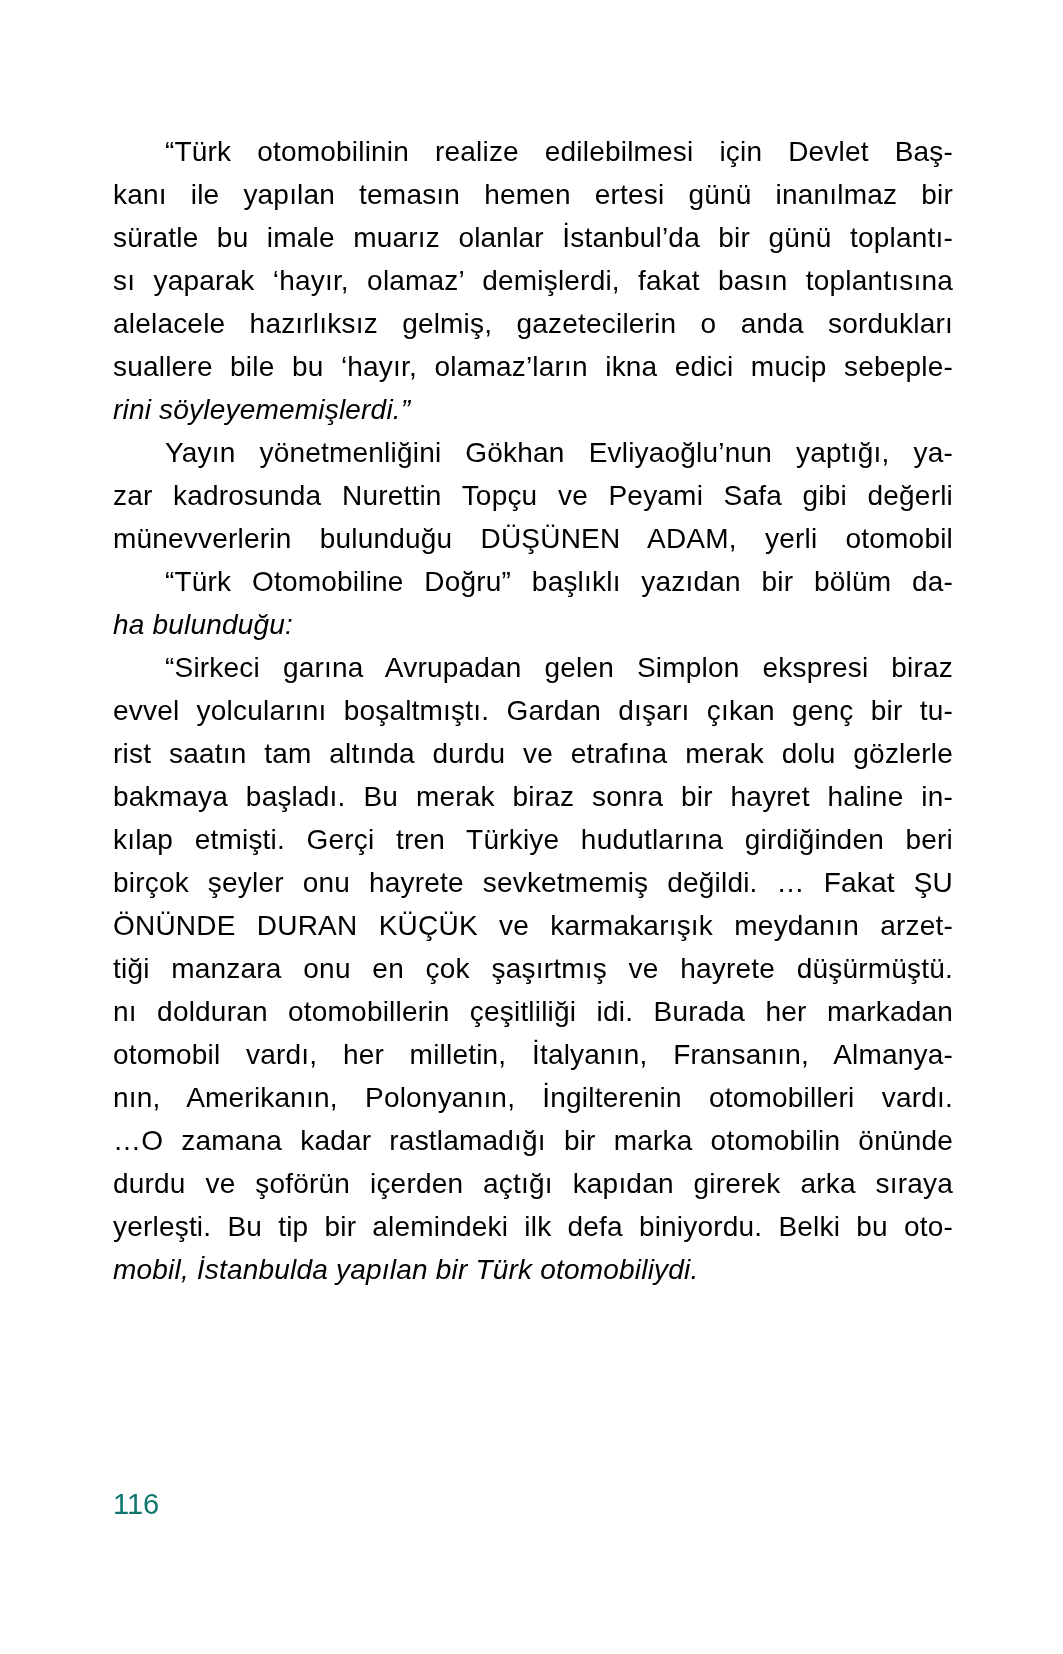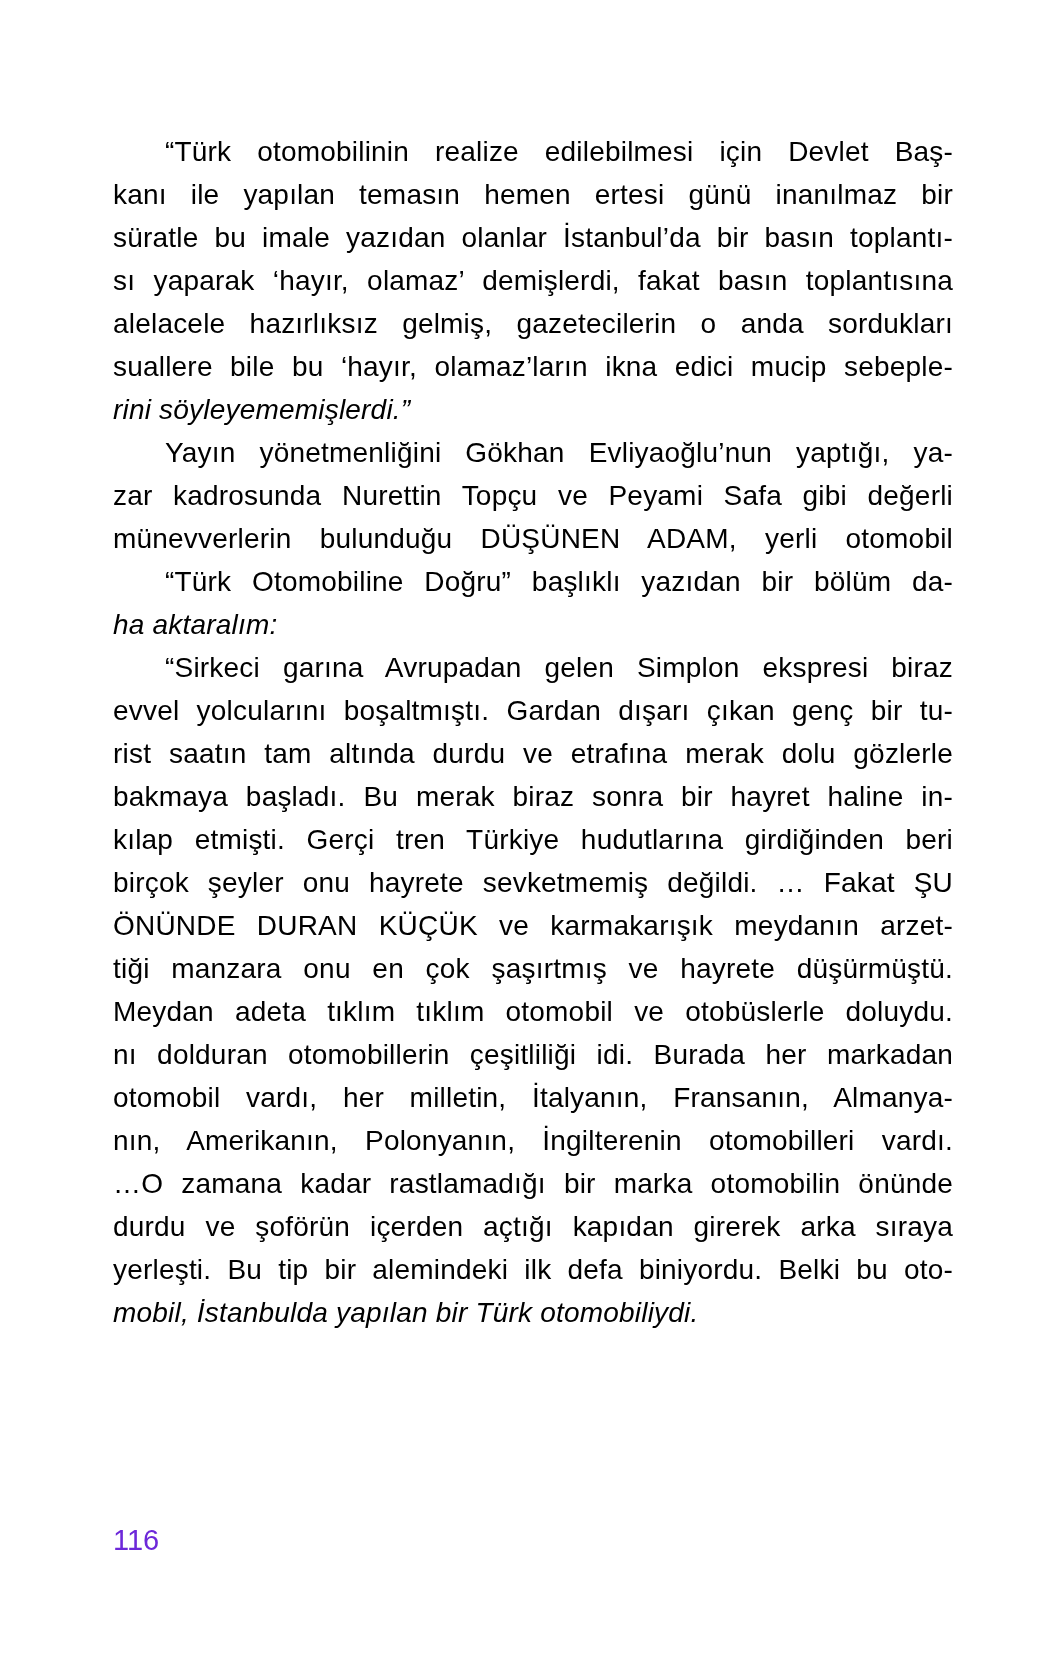--- a/index.html
+++ b/index.html
@@ -39,51 +39,50 @@
     text-align: left;
     text-align-last: left;
     font-style: italic;
   }
   .line.indent {
     text-indent: 52px;
   }
   .page-number {
     position: absolute;
     left: 113px;
-    top: 1524px;
+    top: 1488px;
     font-size: 29px;
-    color: #6d28d9;
+    color: #0f766e;
   }
 </style>
 </head>
 <body>
 
 <div class="book-page">
   <div class="text-block">
       <div class="line indent">“Türk otomobilinin realize edilebilmesi için Devlet Baş-</div>
       <div class="line">kanı ile yapılan temasın hemen ertesi günü inanılmaz bir</div>
-      <div class="line">süratle bu imale yazıdan olanlar İstanbul’da bir basın toplantı-</div>
+      <div class="line">süratle bu imale muarız olanlar İstanbul’da bir günü toplantı-</div>
       <div class="line">sı yaparak ‘hayır, olamaz’ demişlerdi, fakat basın toplantısına</div>
       <div class="line">alelacele hazırlıksız gelmiş, gazetecilerin o anda sordukları</div>
       <div class="line">suallere bile bu ‘hayır, olamaz’ların ikna edici mucip sebeple-</div>
       <div class="line end">rini söyleyememişlerdi.”</div>
       <div class="line indent">Yayın yönetmenliğini Gökhan Evliyaoğlu’nun yaptığı, ya-</div>
       <div class="line">zar kadrosunda Nurettin Topçu ve Peyami Safa gibi değerli</div>
       <div class="line">münevverlerin bulunduğu DÜŞÜNEN ADAM, yerli otomobil</div>
       <div class="line indent">“Türk Otomobiline Doğru” başlıklı yazıdan bir bölüm da-</div>
-      <div class="line end">ha aktaralım:</div>
+      <div class="line end">ha bulunduğu:</div>
       <div class="line indent">“Sirkeci garına Avrupadan gelen Simplon ekspresi biraz</div>
       <div class="line">evvel yolcularını boşaltmıştı. Gardan dışarı çıkan genç bir tu-</div>
       <div class="line">rist saatın tam altında durdu ve etrafına merak dolu gözlerle</div>
       <div class="line">bakmaya başladı. Bu merak biraz sonra bir hayret haline in-</div>
       <div class="line">kılap etmişti. Gerçi tren Türkiye hudutlarına girdiğinden beri</div>
       <div class="line">birçok şeyler onu hayrete sevketmemiş değildi. … Fakat ŞU</div>
       <div class="line">ÖNÜNDE DURAN KÜÇÜK ve karmakarışık meydanın arzet-</div>
       <div class="line">tiği manzara onu en çok şaşırtmış ve hayrete düşürmüştü.</div>
-      <div class="line">Meydan adeta tıklım tıklım otomobil ve otobüslerle doluydu.</div>
       <div class="line">nı dolduran otomobillerin çeşitliliği idi. Burada her markadan</div>
       <div class="line">otomobil vardı, her milletin, İtalyanın, Fransanın, Almanya-</div>
       <div class="line">nın, Amerikanın, Polonyanın, İngilterenin otomobilleri vardı.</div>
       <div class="line">…O zamana kadar rastlamadığı bir marka otomobilin önünde</div>
       <div class="line">durdu ve şoförün içerden açtığı kapıdan girerek arka sıraya</div>
       <div class="line">yerleşti. Bu tip bir alemindeki ilk defa biniyordu. Belki bu oto-</div>
       <div class="line end">mobil, İstanbulda yapılan bir Türk otomobiliydi.</div>
     </div>
   <div class="page-number">116</div>
 </div>

